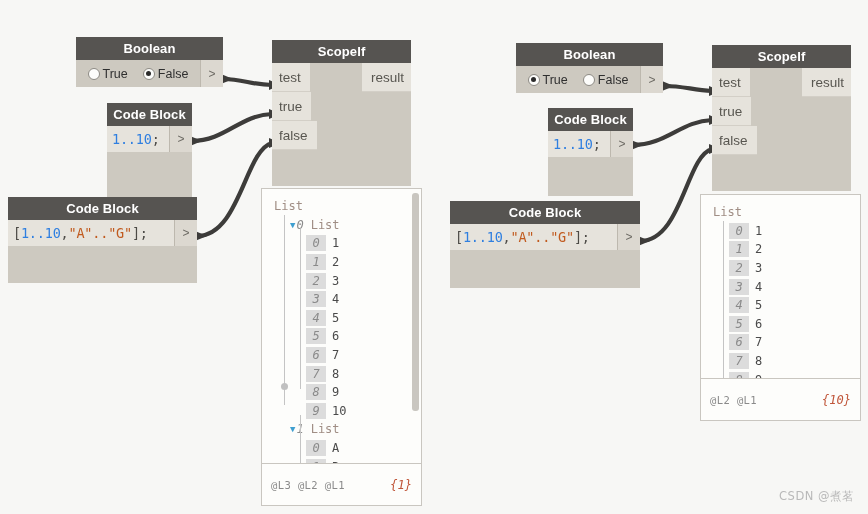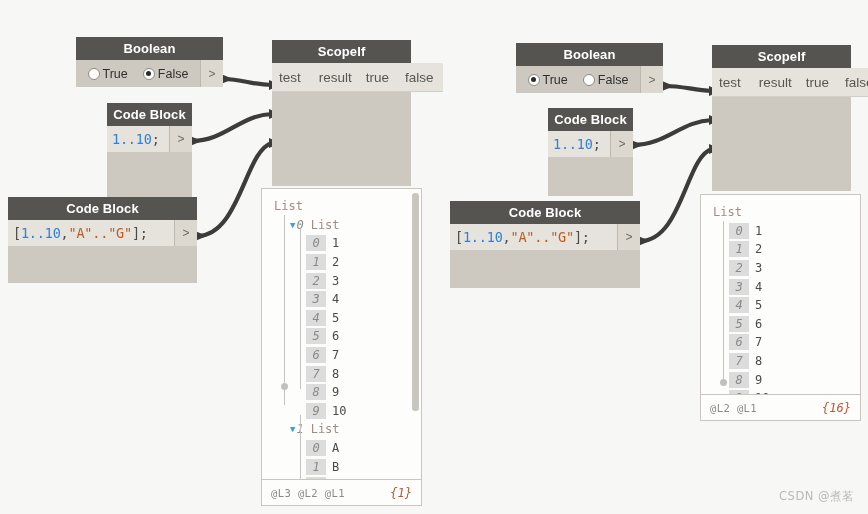--- a/index.html
+++ b/index.html
@@ -64,21 +64,21 @@
     flex:1;display:flex;align-items:center;
     font-family:"DejaVu Sans Mono", monospace;font-size:13.5px;
     padding-left:5px;white-space:pre;color:#4c4a46;letter-spacing:-0.2px;
   }
   .cb .blank{background:#cdc9c0;}
   .num{color:#2f7fe0;}
   .str{color:#c15a1e;}
   .pun{color:#4c4a46;}
 
   
-  .scopeif .body{display:flex;flex-direction:row;}
+  .scopeif .body{display:flex;flex-direction:column;}
   .scopeif .prow{display:flex;justify-content:space-between;height:29px;}
   .scopeif .pin{
     background:#e6e3dc;border-bottom:1px solid #d3cfc7;
     font-size:13.5px;color:#585650;
     padding:0 9px 0 7px;display:flex;align-items:center;
   }
   .scopeif .pout{
     background:#e6e3dc;border-bottom:1px solid #d3cfc7;
     font-size:13.5px;color:#585650;
     padding:0 7px 0 9px;display:flex;align-items:center;
@@ -112,21 +112,21 @@
   }
   .watch .dot{
     position:absolute;width:7px;height:7px;border-radius:50%;background:#c0c0c0;
   }
   .watch .sbar{
     position:absolute;right:2px;width:7px;background:#c9c6c0;border-radius:3px;
   }
   .watch .footer{
     height:25px;border-top:1px solid #c9c6c0;background:#fdfdfb;
     display:flex;align-items:center;justify-content:space-between;
-    padding:0 9px;font-family:"DejaVu Sans Mono", monospace;font-size:10.5px;text-align:right;
+    padding:8px 9px;font-family:"DejaVu Sans Mono", monospace;font-size:10.5px;text-align:right;
   }
   .watch .lacing{color:#8a8a8a;letter-spacing:.4px;}
   .watch .count{color:#c0563a;font-style:italic;font-size:12px;}
 
   
   .watermark{
     position:absolute;right:14px;bottom:10px;
     color:#b9b9b9;font-size:11.5px;letter-spacing:.5px;
     font-family:"DejaVu Sans", sans-serif;
   }
@@ -393,18 +393,18 @@
             <span class="val">9</span>
           </div>
           <div class="rowline" style="padding-left: 28px;">
             <span class="idx">9</span>
             <span class="val">10</span>
           </div>
         </div>
     </div>
     <div class="footer">
       <span class="lacing">@L2 @L1</span>
-      <span class="count">{16}</span>
+      <span class="count">{10}</span>
     </div>
   </div>
 
   <div class="watermark">CSDN @煮茗</div>
 </div>
 
 </body></html>

